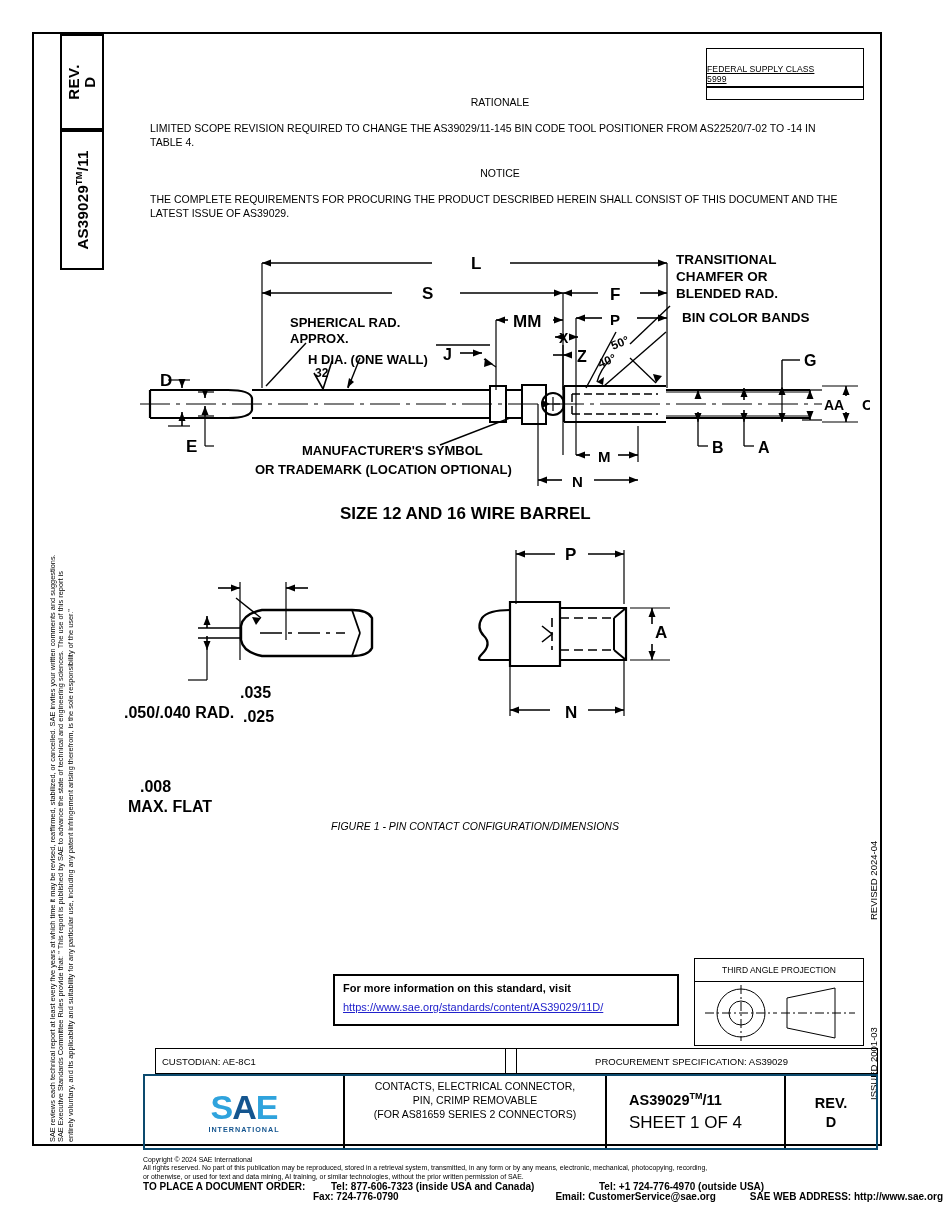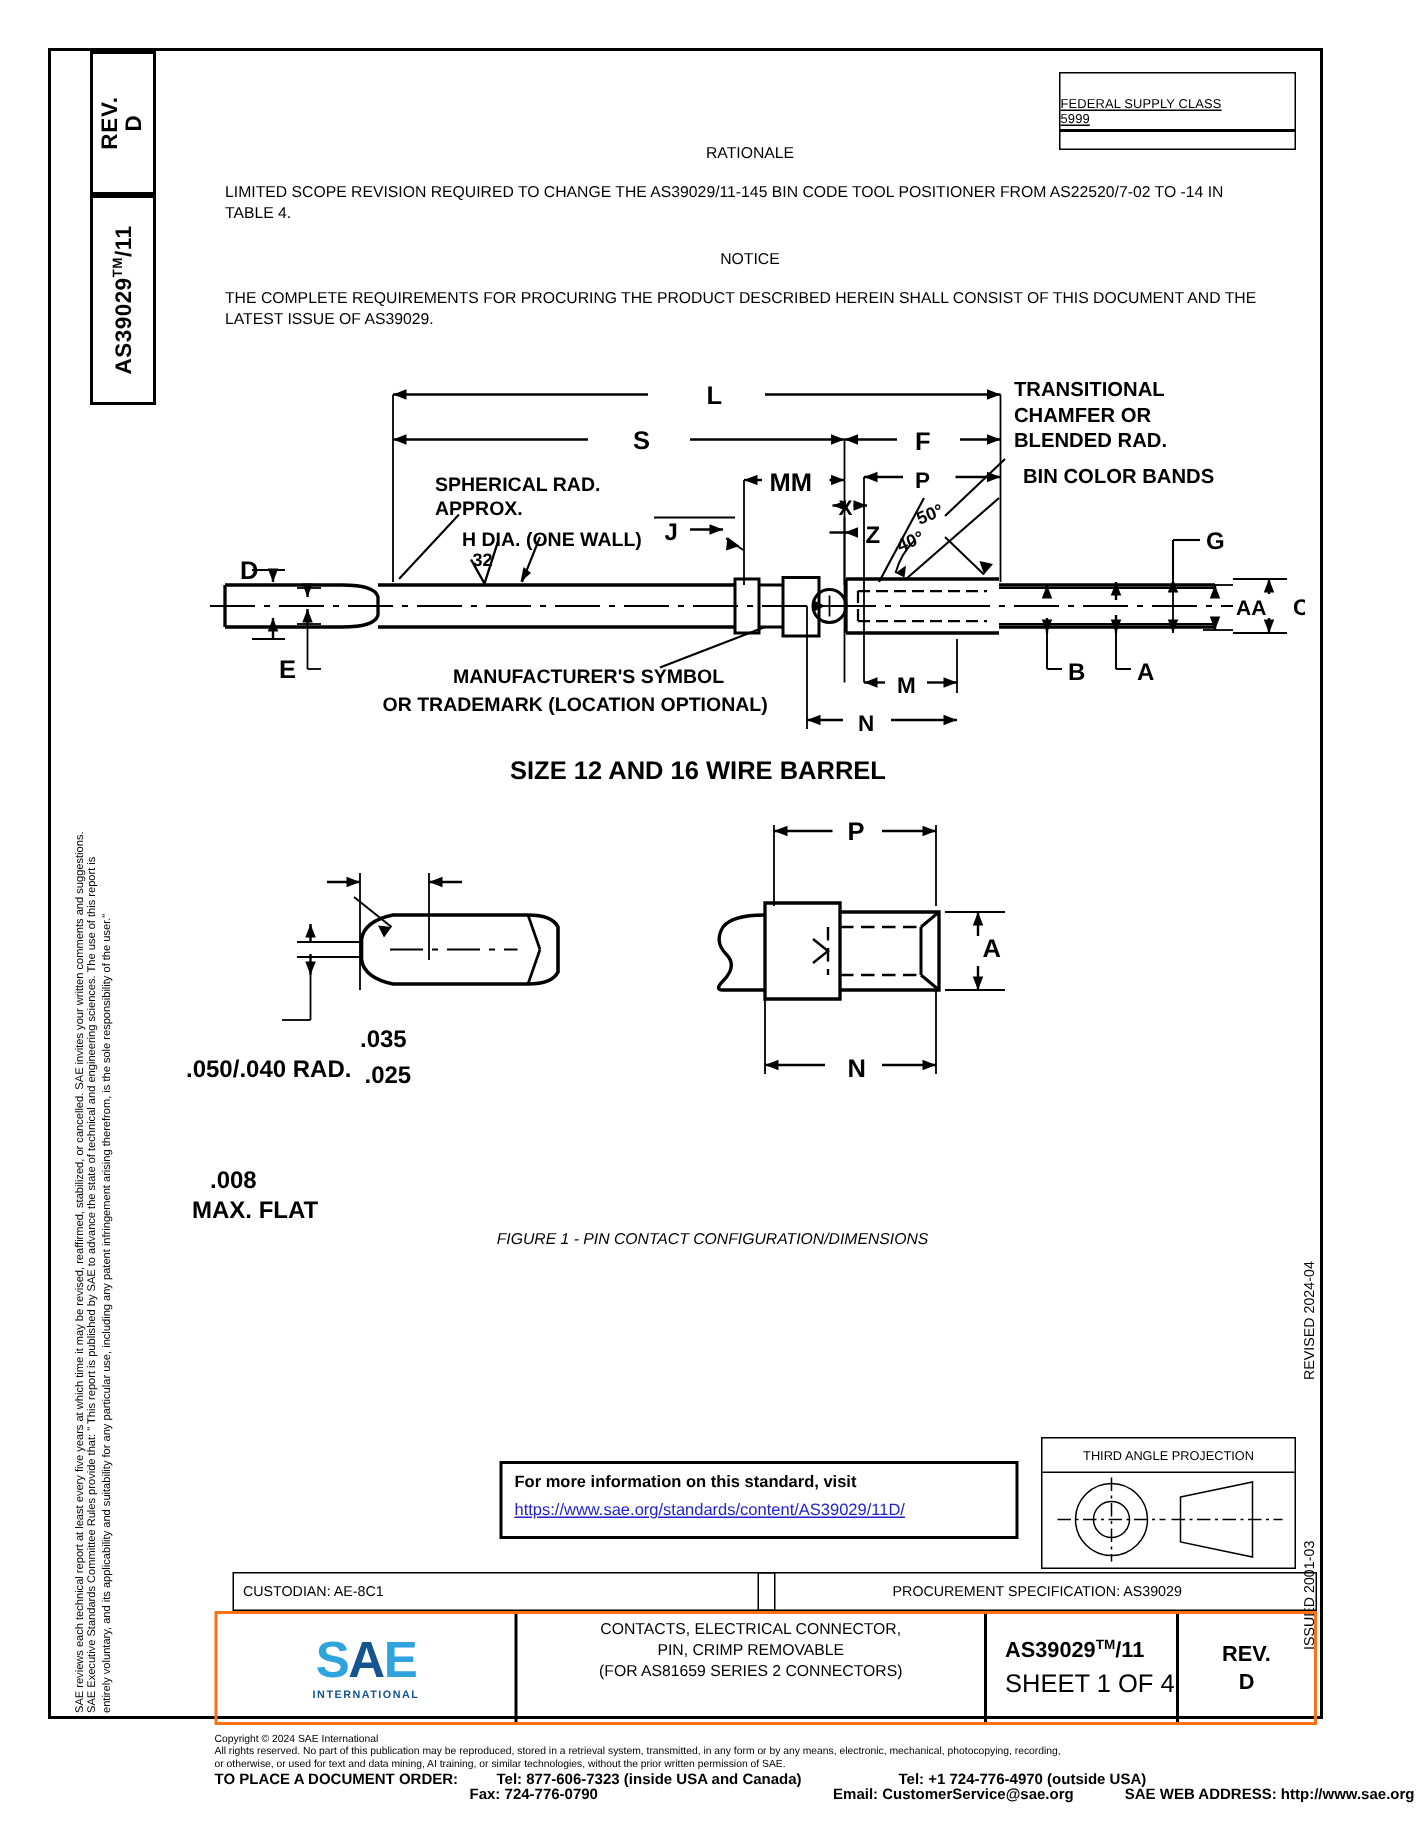--- a/index.html
+++ b/index.html
@@ -69,26 +69,26 @@
   .datev{position:absolute;white-space:nowrap;font-size:9.5px;transform-origin:left top;transform:rotate(-90deg);}
 
   
   #cust-row{position:absolute;left:143px;top:1048px;width:735px;height:26px;}
   #cust-cell{position:absolute;left:12px;top:0;width:362px;height:26px;border:1px solid #000;box-sizing:border-box;
     display:flex;align-items:center;padding-left:6px;font-size:9.5px;}
   #proc-cell{position:absolute;left:362px;top:0;width:373px;height:26px;border:1px solid #000;box-sizing:border-box;
     display:flex;align-items:center;justify-content:center;font-size:9.5px;}
 
   
-  #title-block{position:absolute;left:143px;top:1074px;width:735px;height:76px;border:2px solid #f97316;box-sizing:border-box;display:flex;justify-content:center;}
+  #title-block{position:absolute;left:143px;top:1074px;width:735px;height:76px;border:2px solid #0c4a6e;box-sizing:border-box;display:flex;justify-content:center;}
   #tb-logo{width:200px;border-right:2px solid #000;display:flex;align-items:center;justify-content:center;box-sizing:border-box;}
   #tb-main{flex:1;border-right:2px solid #000;box-sizing:border-box;display:flex;flex-direction:column;align-items:center;}
   #tb-main-top{font-weight:bold;font-size:16px;padding:3px 0 3px;border-bottom:2px solid #777;width:86%;text-align:center;}
   #tb-main-sub{font-size:10.5px;line-height:14px;text-align:center;padding-top:3px;}
-  #tb-num{width:128px;border-right:2px solid #000;box-sizing:border-box;display:flex;flex-direction:column;justify-content:center;padding-left:12px;}
+  #tb-num{width:179px;border-right:2px solid #000;box-sizing:border-box;display:flex;flex-direction:column;justify-content:center;padding-left:22px;}
   #tb-num-1{font-weight:bold;font-size:14.5px;}
   #tb-num-2{font-size:17px;margin-top:5px;}
   #tb-rev{width:90px;box-sizing:border-box;display:flex;flex-direction:column;align-items:center;justify-content:center;}
   #tb-rev-1{font-weight:bold;font-size:14.5px;}
   #tb-rev-2{font-weight:bold;font-size:14.5px;margin-top:3px;}
 
   
   .sae-logo{width:92px;text-align:center;}
   .sae-word{font-weight:bold;font-size:34px;letter-spacing:-1px;line-height:34px;color:#2fa3dd;}
   .sae-word .dark{color:#14558f;}

